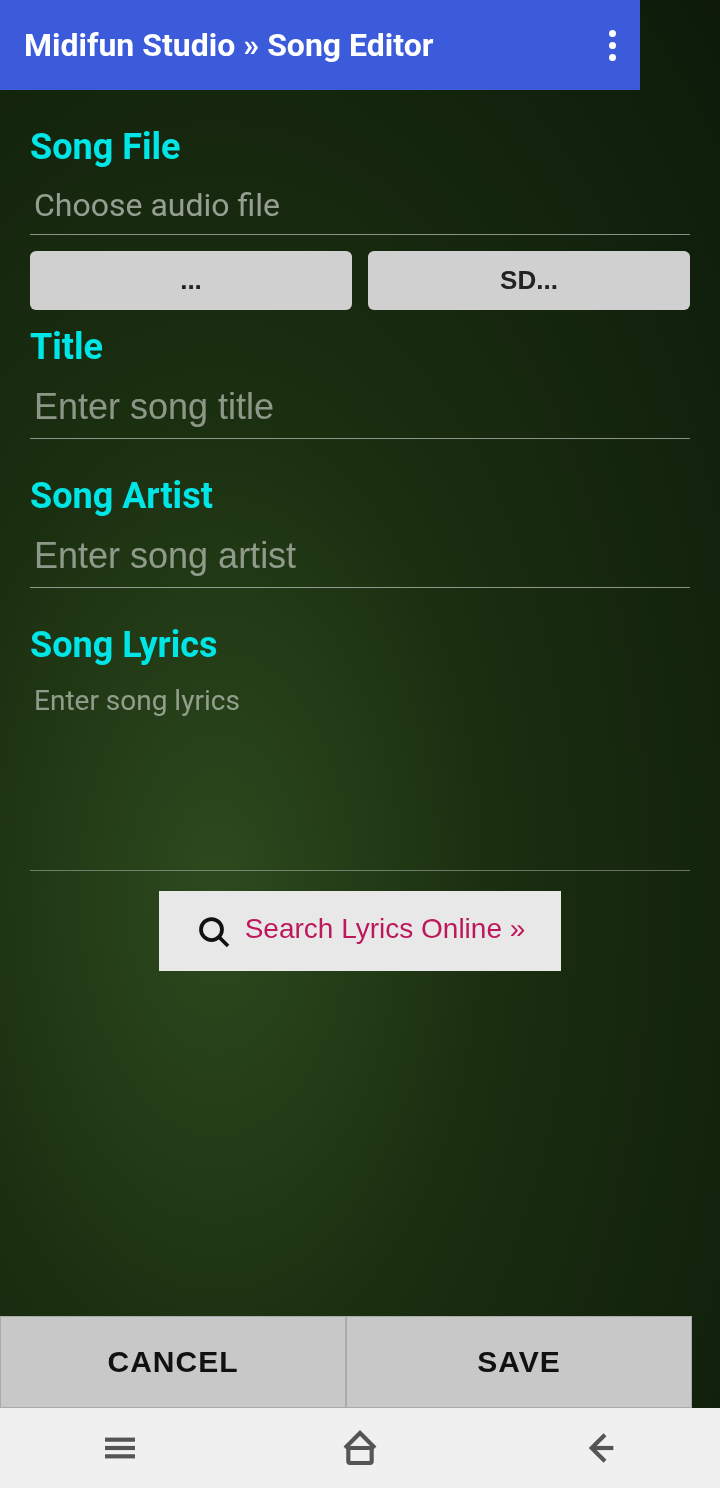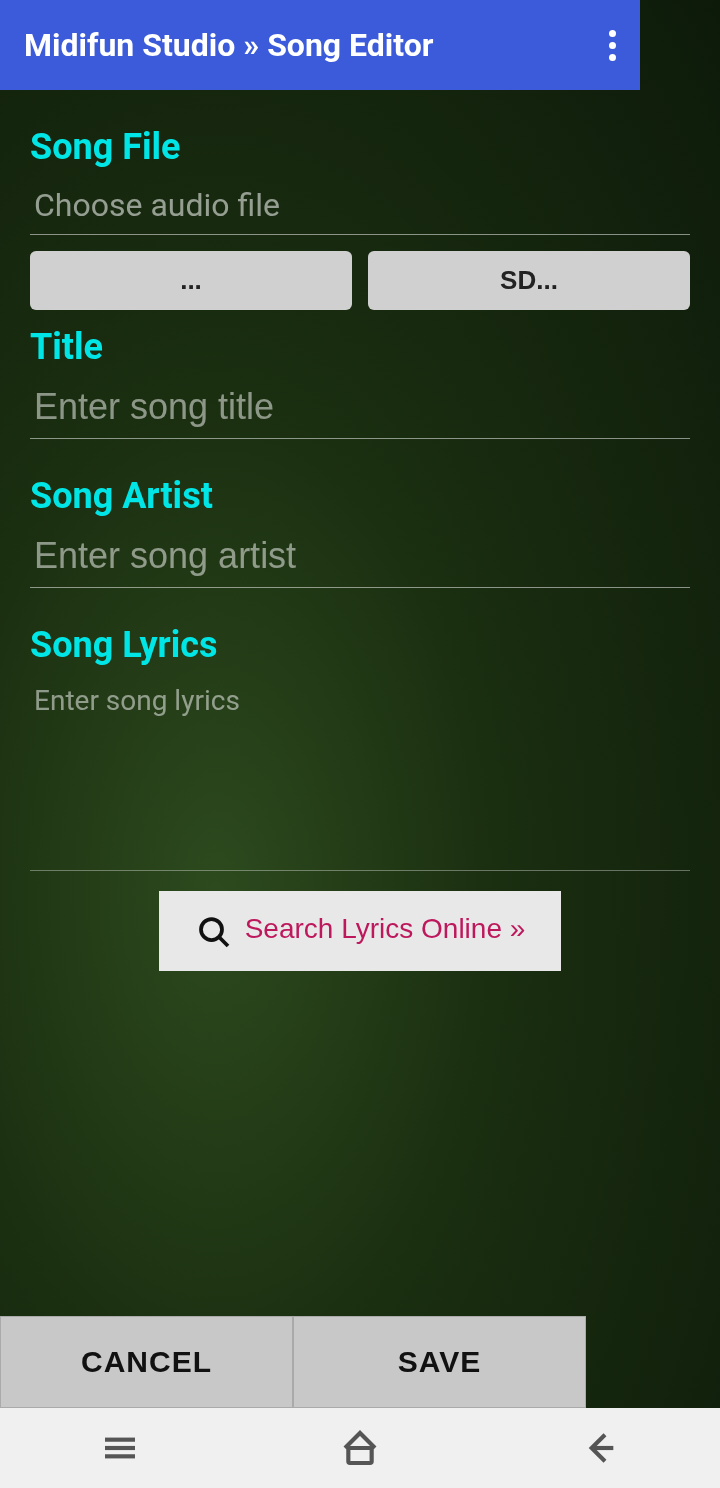--- a/index.html
+++ b/index.html
@@ -178,21 +178,21 @@
     .search-icon-svg {
       width: 36px;
       height: 36px;
     }
 
     
     .bottom-buttons {
       position: absolute;
       bottom: 80px;
       left: 0;
-      width: 586px;
+      width: 692px;
       display: flex;
       z-index: 10;
     }
 
     .bottom-btn {
       flex: 1;
       background: #c8c8c8;
       border: 1px solid #aaa;
       font-size: 30px;
       font-weight: bold;

